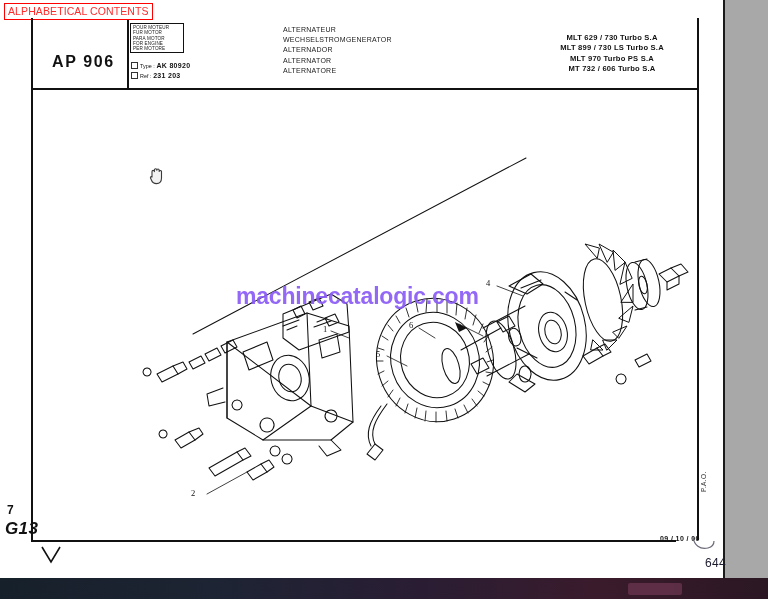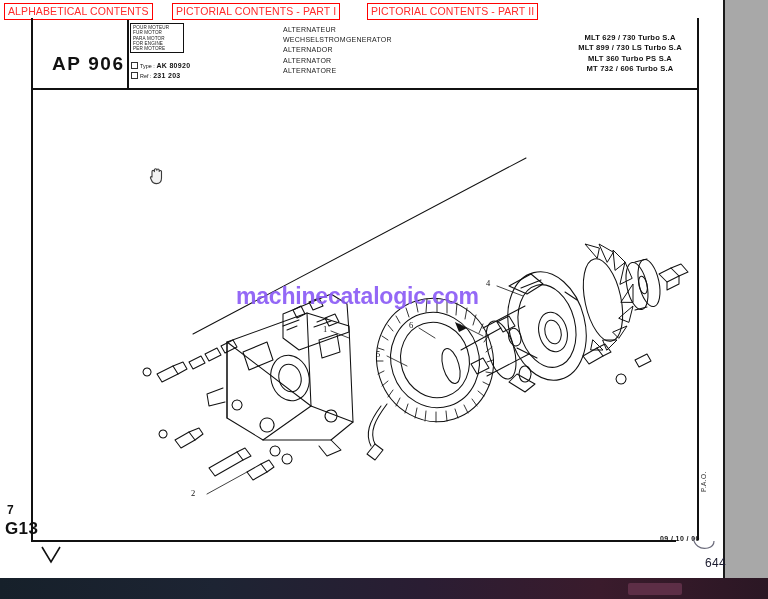--- a/index.html
+++ b/index.html
@@ -97,21 +97,21 @@
     position: absolute;
     left: 697px; top: 18px;
     width: 0; height: 522px;
     border-left: 2px solid #111;
   }
 
   
   #apcode {
     position: absolute;
     left: 52px; top: 53px;
-    font-size: 19px;
+    font-size: 16px;
     font-weight: bold;
     letter-spacing: 1.6px;
     color: #111;
   }
   #titleblock-divider {
     position: absolute;
     left: 127px; top: 20px;
     width: 0; height: 68px;
     border-left: 2px solid #111;
   }
@@ -160,21 +160,21 @@
     font-size: 7px;
     line-height: 10.2px;
     color: #1a1a1a;
     letter-spacing: .25px;
     white-space: nowrap;
   }
 
   
   #models {
     position: absolute;
-    left: 546px; top: 33px;
+    left: 528px; top: 33px;
     width: 168px;
     text-align: center;
   }
   #models div {
     font-size: 7.6px;
     font-weight: bold;
     line-height: 10.4px;
     color: #111;
     letter-spacing: .2px;
     white-space: nowrap;
@@ -194,20 +194,21 @@
     font-weight: bold;
     color: #111;
   }
   #grid-ref {
     position: absolute;
     left: 5px; top: 519px;
     font-size: 17px;
     font-weight: bold;
     color: #111;
     letter-spacing: .4px;
+    font-style: italic;
   }
   #corner-vee {
     position: absolute;
     left: 40px; top: 546px;
     width: 22px; height: 18px;
   }
 
   
   #doc-date {
     position: absolute;
@@ -281,22 +282,20 @@
 </style>
 </head>
 <body>
 
 <div id="viewer">
 
   <div id="page-sheet">
 
     <div id="topnav">
       <div class="navlink" id="nav-alpha">ALPHABETICAL CONTENTS</div>
-      <div class="navlink" id="nav-part1">PICTORIAL CONTENTS - PART I</div>
-      <div class="navlink" id="nav-part2">PICTORIAL CONTENTS - PART II</div>
     </div>
 
     <div id="frame"></div>
     <div id="frame-top-rule"></div>
     <div id="frame-bottom-rule"></div>
     <div id="frame-right-edge"></div>
 
     <div id="apcode">AP 906</div>
     <div id="titleblock-divider"></div>
 
@@ -322,21 +321,21 @@
       <div>ALTERNATEUR</div>
       <div>WECHSELSTROMGENERATOR</div>
       <div>ALTERNADOR</div>
       <div>ALTERNATOR</div>
       <div>ALTERNATORE</div>
     </div>
 
     <div id="models">
       <div>MLT 629 / 730 Turbo S.A</div>
       <div>MLT 899 / 730 LS Turbo S.A</div>
-      <div>MLT 360 Turbo PS S.A</div>
+      <div>MLT 970 Turbo PS S.A</div>
       <div>MT 732 / 606 Turbo S.A</div>
     </div>
     <div id="models-divider"></div>
 
     <div id="artwork">
       <svg width="668" height="452" viewBox="0 0 668 452">
         <g fill="none" stroke="#111" stroke-width="1.05" stroke-linejoin="round" stroke-linecap="round">
 
           <line x1="162" y1="246" x2="495" y2="70"></line>
 

